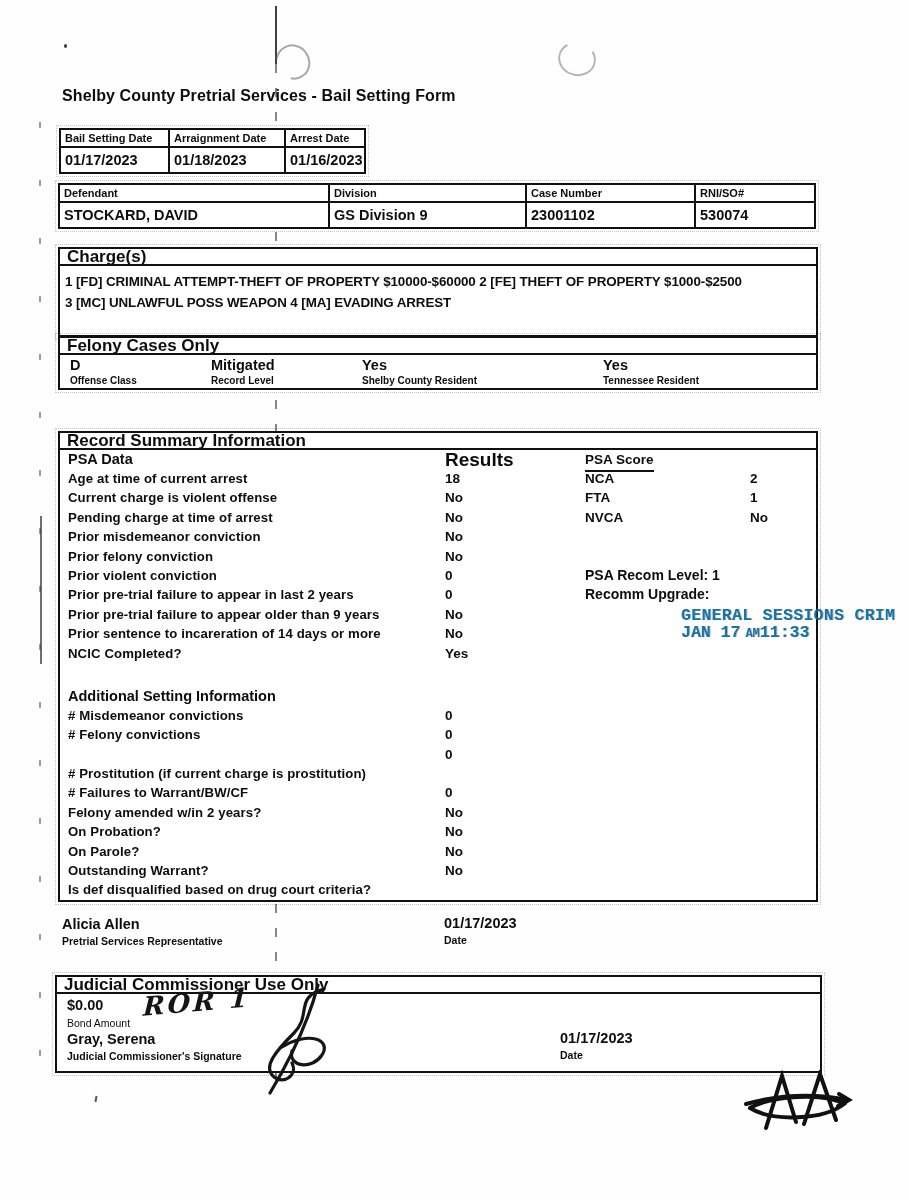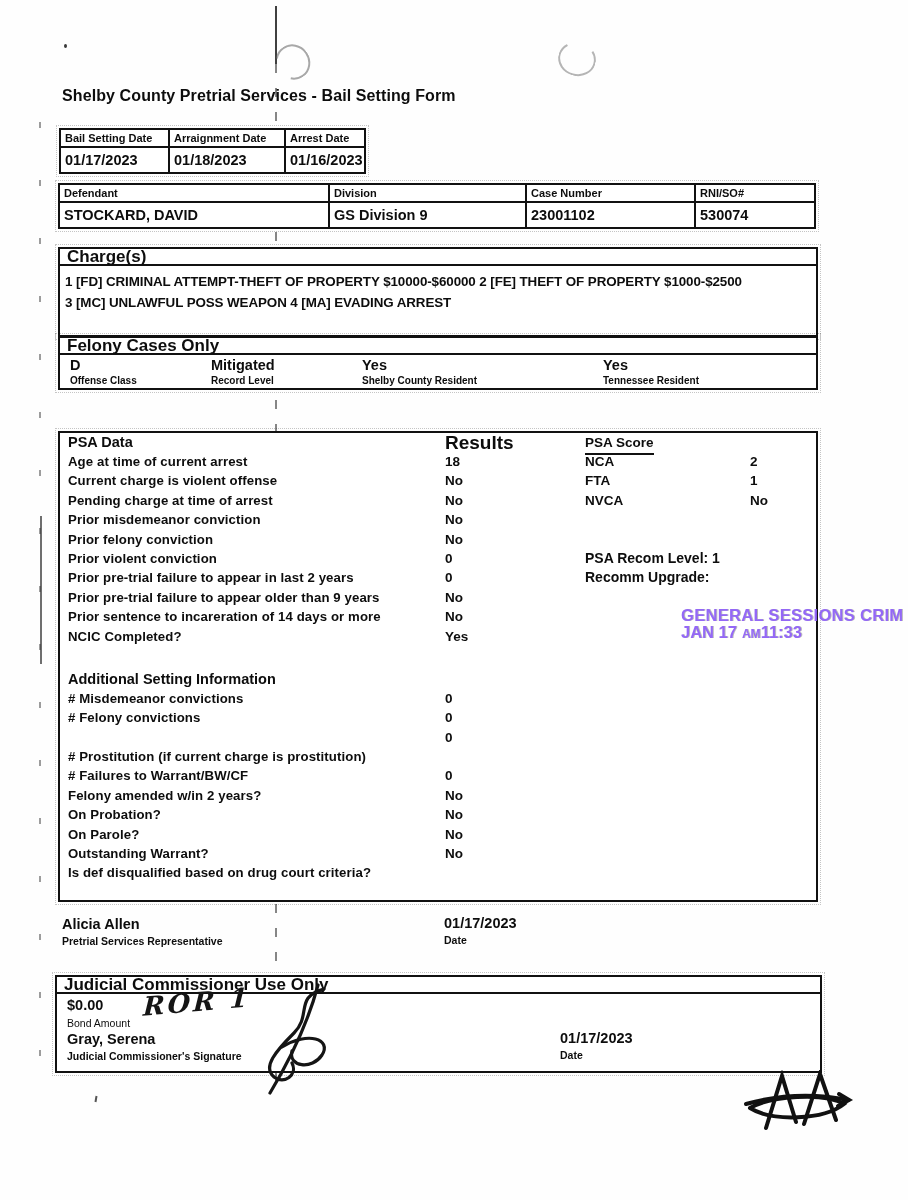--- a/index.html
+++ b/index.html
@@ -67,21 +67,21 @@
   .prow .lab{left:8px;font-size:13.2px;font-weight:600;letter-spacing:.1px;}
   .prow .res{left:385px;font-size:13.5px;font-weight:700;}
   .prow .sname{left:525px;font-size:13.5px;font-weight:700;}
   .prow .sval{left:690px;font-size:13.5px;font-weight:700;}
   .prow .note{left:525px;font-size:14px;font-weight:700;}
   .spacer{height:23px;}
   .add-title{position:relative;height:20px;}
   .add-title span{position:absolute;left:8px;top:0;font-size:14.5px;font-weight:700;line-height:20px;}
 
   
-  .stamp{position:absolute;left:681px;top:607px;font-family:Liberation Sans, sans-serif;color:#8b5cf6;
+  .stamp{position:absolute;left:681px;top:607px;font-family:Liberation Mono, monospace;color:#0369a1;
          font-weight:700;text-shadow:1px 0 0 rgba(46,46,46,.35);opacity:.92;}
   .stamp-l1{font-size:16.5px;line-height:17px;letter-spacing:.3px;white-space:nowrap;}
   .stamp-l2{font-size:16.5px;line-height:17px;white-space:nowrap;}
   .stamp-am{font-size:12px;margin-left:5px;}
 
   
   .pt-name{position:absolute;left:62px;top:916px;font-size:14.5px;font-weight:700;}
   .pt-title{position:absolute;left:62px;top:935px;font-size:10.5px;font-weight:700;}
   .pt-date{position:absolute;left:444px;top:915px;font-size:14.5px;font-weight:700;}
   .pt-date-label{position:absolute;left:444px;top:934px;font-size:10.5px;font-weight:700;}
@@ -174,20 +174,21 @@
         <div class="fcap">Shelby County Resident</div>
       </div>
       <div class="fitem f3">
         <div class="fval">Yes</div>
         <div class="fcap">Tennessee Resident</div>
       </div>
     </div>
   </div>
 
   <div class="box record-box">
+    <div class="box-label">Record Summary Information</div>
     <div class="rec-content">
       <div class="hrow">
         <span class="h-psa">PSA Data</span>
         <span class="h-res">Results</span>
         <span class="h-score">PSA Score</span>
       </div>
 
       <div class="prow">
         <span class="lab">Age at time of current arrest</span>
         <span class="res">18</span>

